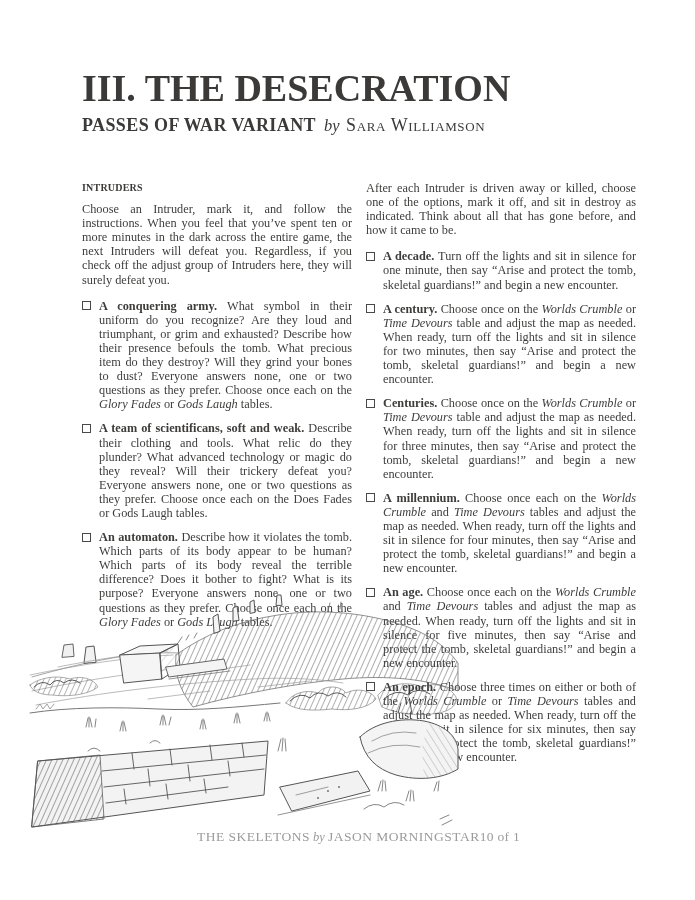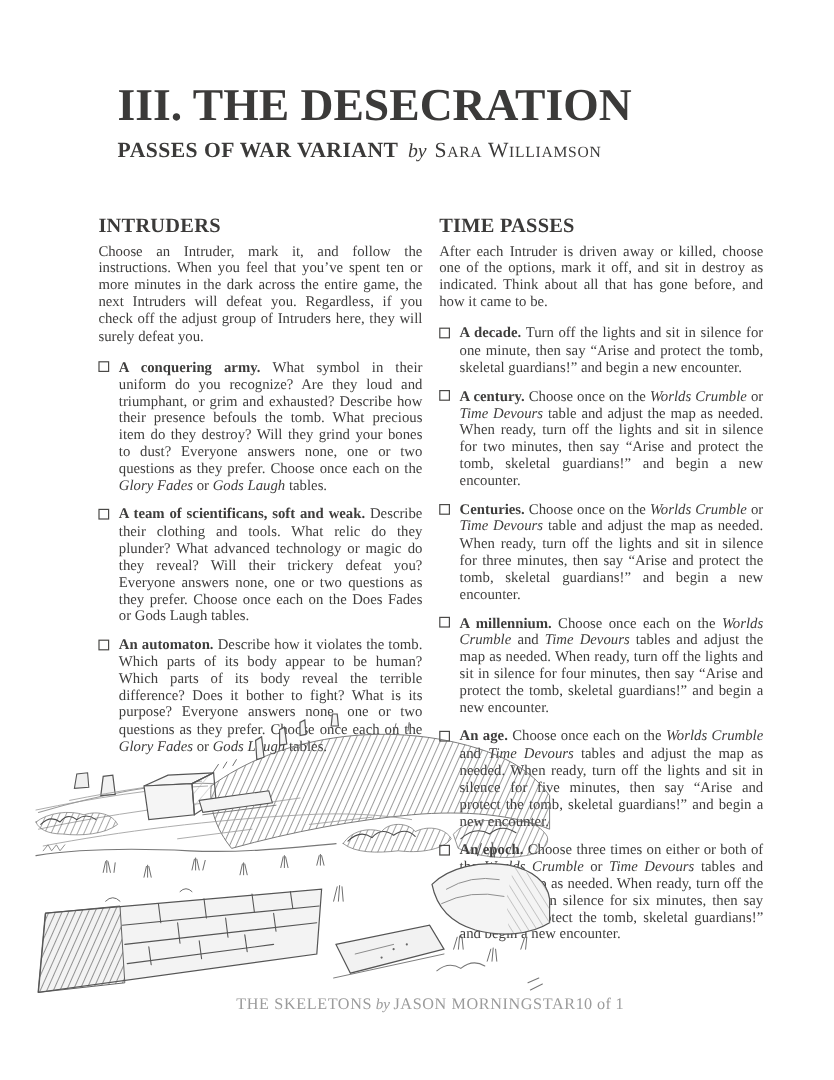--- a/index.html
+++ b/index.html
@@ -1,26 +1,26 @@
 <!DOCTYPE html>
 <html><head>
 <meta charset="utf-8">
 <style>
   html,body{margin:0;padding:0;background:#ffffff;}
   .page{position:relative;width:695px;height:900px;background:#ffffff;overflow:hidden;
         font-family:"Liberation Serif", serif;color:#3e3d3c;}
-  .header{position:absolute;left:98px;top:68px;width:560px;}
+  .header{position:absolute;left:82px;top:68px;width:560px;}
   .page-title{font-size:38px;line-height:40px;font-weight:700;color:#3b3a39;letter-spacing:0px;margin:0;}
   .subtitle{margin-top:7px;font-size:18px;color:#3b3a39;white-space:nowrap;}
   .subtitle .variant{font-weight:700;letter-spacing:0.4px;}
   .subtitle .by{font-style:italic;font-weight:400;margin:0 2px 0 8px;font-size:16.5px;}
   .subtitle .author{font-weight:400;font-variant:small-caps;letter-spacing:0.6px;}
   .columns{position:absolute;left:82px;top:181px;width:554px;display:flex;gap:14px;}
   .col{width:270px;font-size:12.3px;line-height:14.1px;text-align:justify;}
-  .col-heading{font-size:17px;font-weight:700;letter-spacing:0.2px;margin:0 0 7px 0;color:#3b3a39;}
+  .col-heading{font-size:10px;font-weight:700;letter-spacing:0.2px;margin:0 0 7px 0;color:#3b3a39;}
   .intro{margin:0 0 12px 0;}
   .item{display:flex;margin-bottom:10px;}
   .checkbox{flex:0 0 auto;width:7px;height:7px;border:1.2px solid #4a4947;margin:2.5px 8px 0 0;background:#fff;}
   .item-text{flex:1;}
   .seg-b{font-weight:700;}
   .seg-bi{font-weight:400;font-style:italic;}
   .illustration{position:absolute;left:28px;top:591px;width:432px;height:246px;}
   .footer{position:absolute;left:82px;top:829px;width:553px;display:flex;justify-content:center;
           color:#9b9b9b;font-size:13.5px;letter-spacing:0.5px;}
   .footer .by{font-style:italic;letter-spacing:0;font-size:12.5px;margin:0 3px;}
@@ -52,21 +52,20 @@
         <span class="checkbox"></span>
         <div class="item-text"><span class="seg-b">A team of scientificans, soft and weak. </span><span class="seg-r">Describe their clothing and tools. What relic do they plunder? What advanced technology or magic do they reveal? Will their trickery defeat you? Everyone answers none, one or two questions as they prefer. Choose once each on the Does Fades or Gods Laugh tables.</span></div>
       </div>
       <div class="item">
         <span class="checkbox"></span>
         <div class="item-text"><span class="seg-b">An automaton. </span><span class="seg-r">Describe how it violates the tomb. Which parts of its body appear to be human? Which parts of its body reveal the terrible difference? Does it bother to fight? What is its purpose? Everyone answers none, one or two questions as they prefer. Choose once each on the </span><span class="seg-bi">Glory Fades</span><span class="seg-r"> or </span><span class="seg-bi">Gods Laugh</span><span class="seg-r"> tables.</span></div>
       </div>
     </div>
 
     <div class="col">
-      <h3 class="col-heading">TIME PASSES</h3>
       <p class="intro">After each Intruder is driven away or killed, choose one of the options, mark it off, and sit in destroy as indicated. Think about all that has gone before, and how it came to be.</p>
       <div class="item">
         <span class="checkbox"></span>
         <div class="item-text"><span class="seg-b">A decade. </span><span class="seg-r">Turn off the lights and sit in silence for one minute, then say “Arise and protect the tomb, skeletal guardians!” and begin a new encounter.</span></div>
       </div>
       <div class="item">
         <span class="checkbox"></span>
         <div class="item-text"><span class="seg-b">A century. </span><span class="seg-r">Choose once on the </span><span class="seg-bi">Worlds Crumble</span><span class="seg-r"> or </span><span class="seg-bi">Time Devours</span><span class="seg-r"> table and adjust the map as needed. When ready, turn off the lights and sit in silence for two minutes, then say “Arise and protect the tomb, skeletal guardians!” and begin a new encounter.</span></div>
       </div>
       <div class="item">

